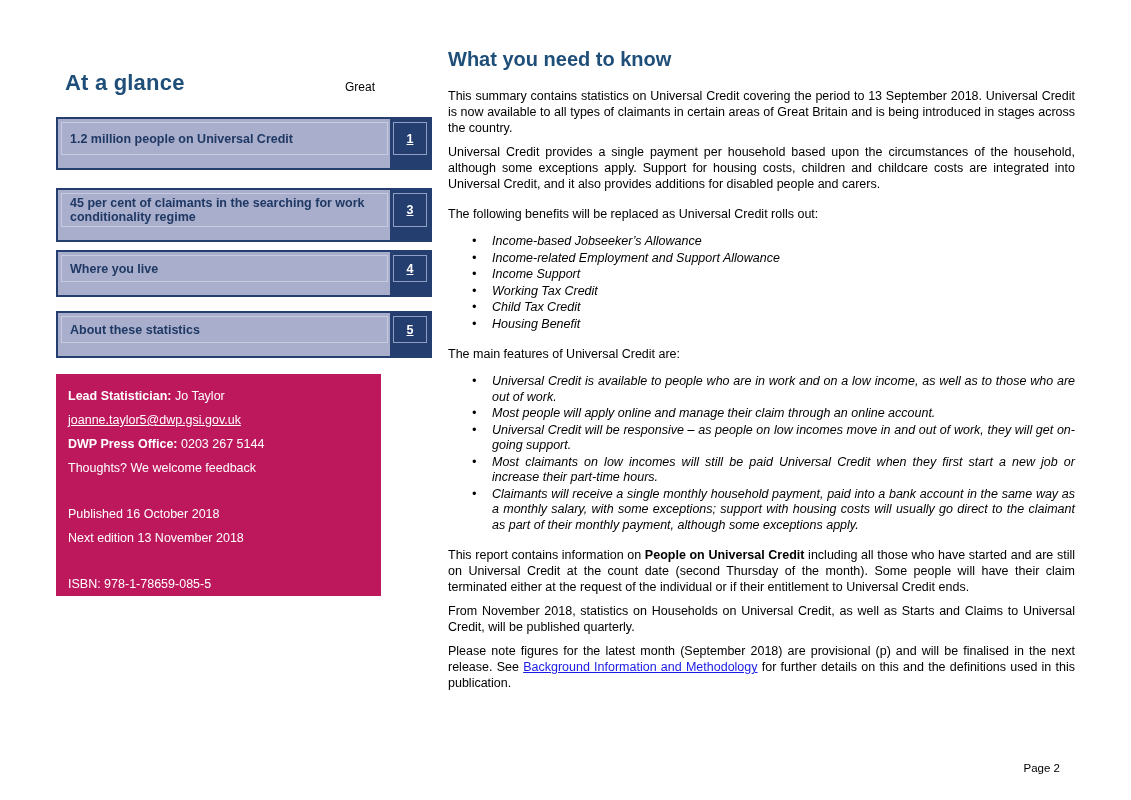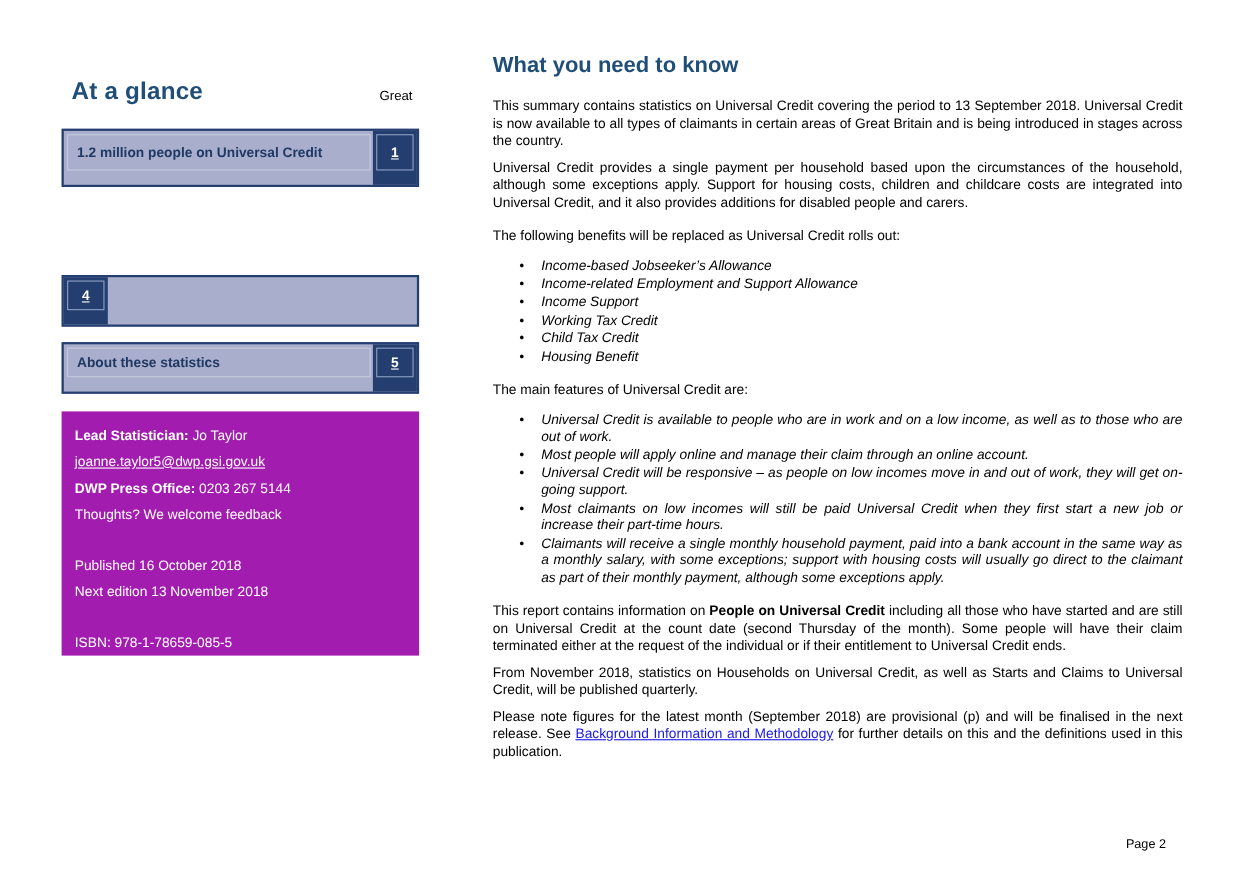--- a/index.html
+++ b/index.html
@@ -12,39 +12,39 @@
 
   
   .sidebar { position: absolute; left: 56px; top: 0; width: 325px; height: 800px; }
   .sidebar-title {
     position: absolute; left: 9px; top: 70px; margin: 0;
     font-size: 22px; font-weight: bold; color: #1f4e79; letter-spacing: .2px;
   }
   .page-col-label { position: absolute; right: 6px; top: 80px; font-size: 12px; color: #000; }
 
   .nav-box {
-    position: absolute; left: 0; width: 325px; display: flex; align-items: stretch;
+    position: absolute; left: 0; width: 376px; display: flex; align-items: stretch;
     border: 2px solid #243e70; background: #a8aecb; cursor: pointer;
   }
   .nav-left { flex: 1; display: flex; padding: 3px 2px 13px 3px; }
   .nav-frame {
     flex: 1; display: flex; align-items: center;
     border: 1px solid #c6cbde; padding: 2px 8px;
   }
   .nav-label { font-size: 12.5px; font-weight: bold; color: #1f3864; line-height: 14px; }
   .nav-right { width: 40px; background: #243e70; display: flex; padding: 3px 3px 13px 3px; }
   .nav-num-frame {
     flex: 1; display: flex; align-items: center; justify-content: center;
     border: 1px solid #8fa0c4;
   }
   .nav-num { color: #ffffff; font-size: 12.5px; font-weight: bold; text-decoration: underline; }
 
   .info-box {
     position: absolute; left: 0; top: 374px; width: 325px; height: 222px;
-    background: #a21caf; color: #ffffff; padding: 15px 12px 0 12px; font-size: 12.5px;
+    background: #be185d; color: #ffffff; padding: 15px 12px 0 12px; font-size: 12.5px;
   }
   .info-box p { margin: 0 0 9px 0; line-height: 15px; }
   .info-box .gap { height: 22px; }
   .email-link { color: #ffffff; text-decoration: underline; cursor: pointer; }
 
   
   .main { position: absolute; left: 448px; top: 48px; width: 627px; }
   .main-title { margin: 0 0 17px 0; font-size: 20px; font-weight: bold; color: #1f4e79; }
   .main p { margin: 0 0 8px 0; font-size: 12.5px; line-height: 16px; text-align: justify; }
   .space-before { margin-top: 14px !important; }
@@ -72,22 +72,39 @@
         <span class="nav-label">1.2 million people on Universal Credit</span>
       </span>
     </span>
     <span class="nav-right">
       <span class="nav-num-frame">
         <span class="nav-num">1</span>
       </span>
     </span>
   </div>
 
+  <div class="nav-box" style="top:188px; min-height:50px;">
+    <span class="nav-left">
+      <span class="nav-frame">
+        <span class="nav-label">45 per cent of claimants in the searching for work conditionality regime</span>
+      </span>
+    </span>
+    <span class="nav-right">
+      <span class="nav-num-frame">
+        <span class="nav-num">3</span>
+      </span>
+    </span>
+  </div>
 
   <div class="nav-box" style="top:250px; min-height:47px;">
+    <span class="nav-left">
+      <span class="nav-frame">
+        <span class="nav-label">Where you live</span>
+      </span>
+    </span>
     <span class="nav-right">
       <span class="nav-num-frame">
         <span class="nav-num">4</span>
       </span>
     </span>
   </div>
 
   <div class="nav-box" style="top:311px; min-height:47px;">
     <span class="nav-left">
       <span class="nav-frame">

